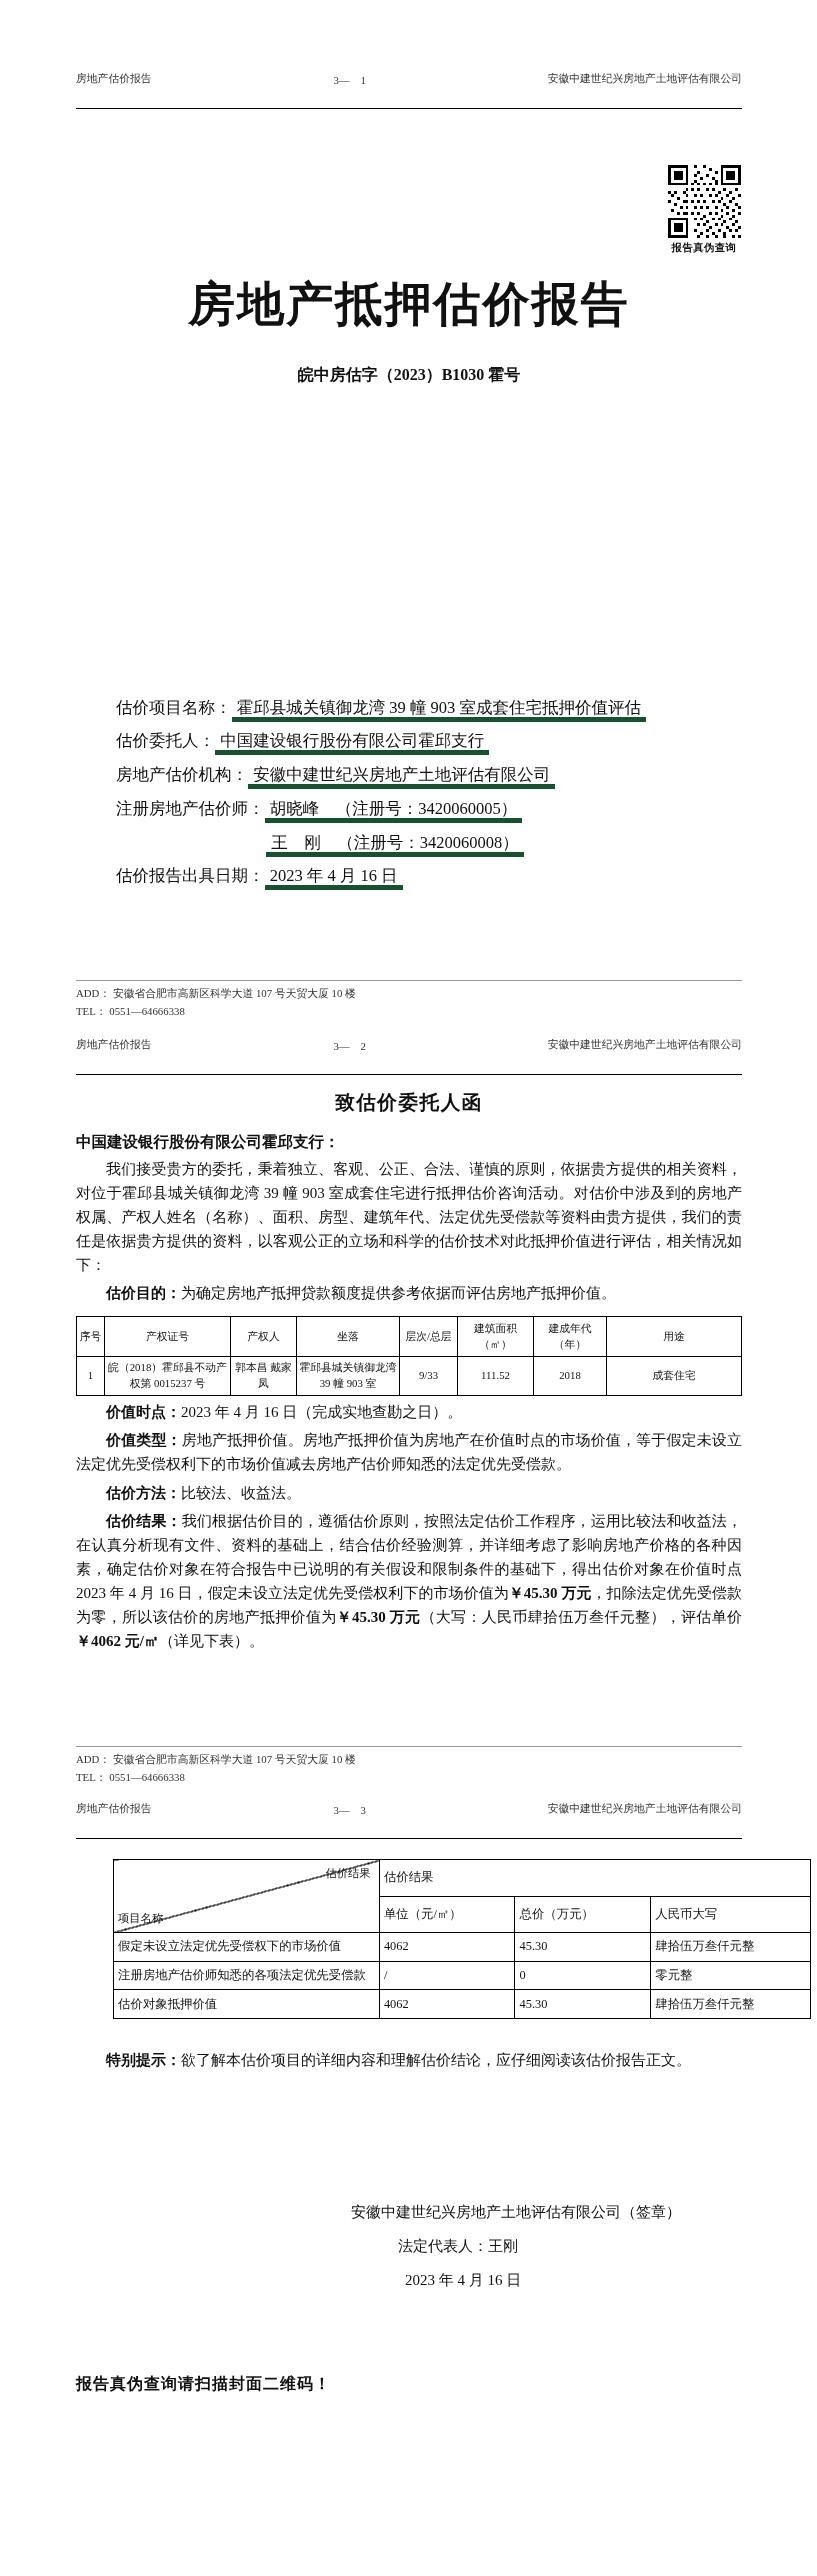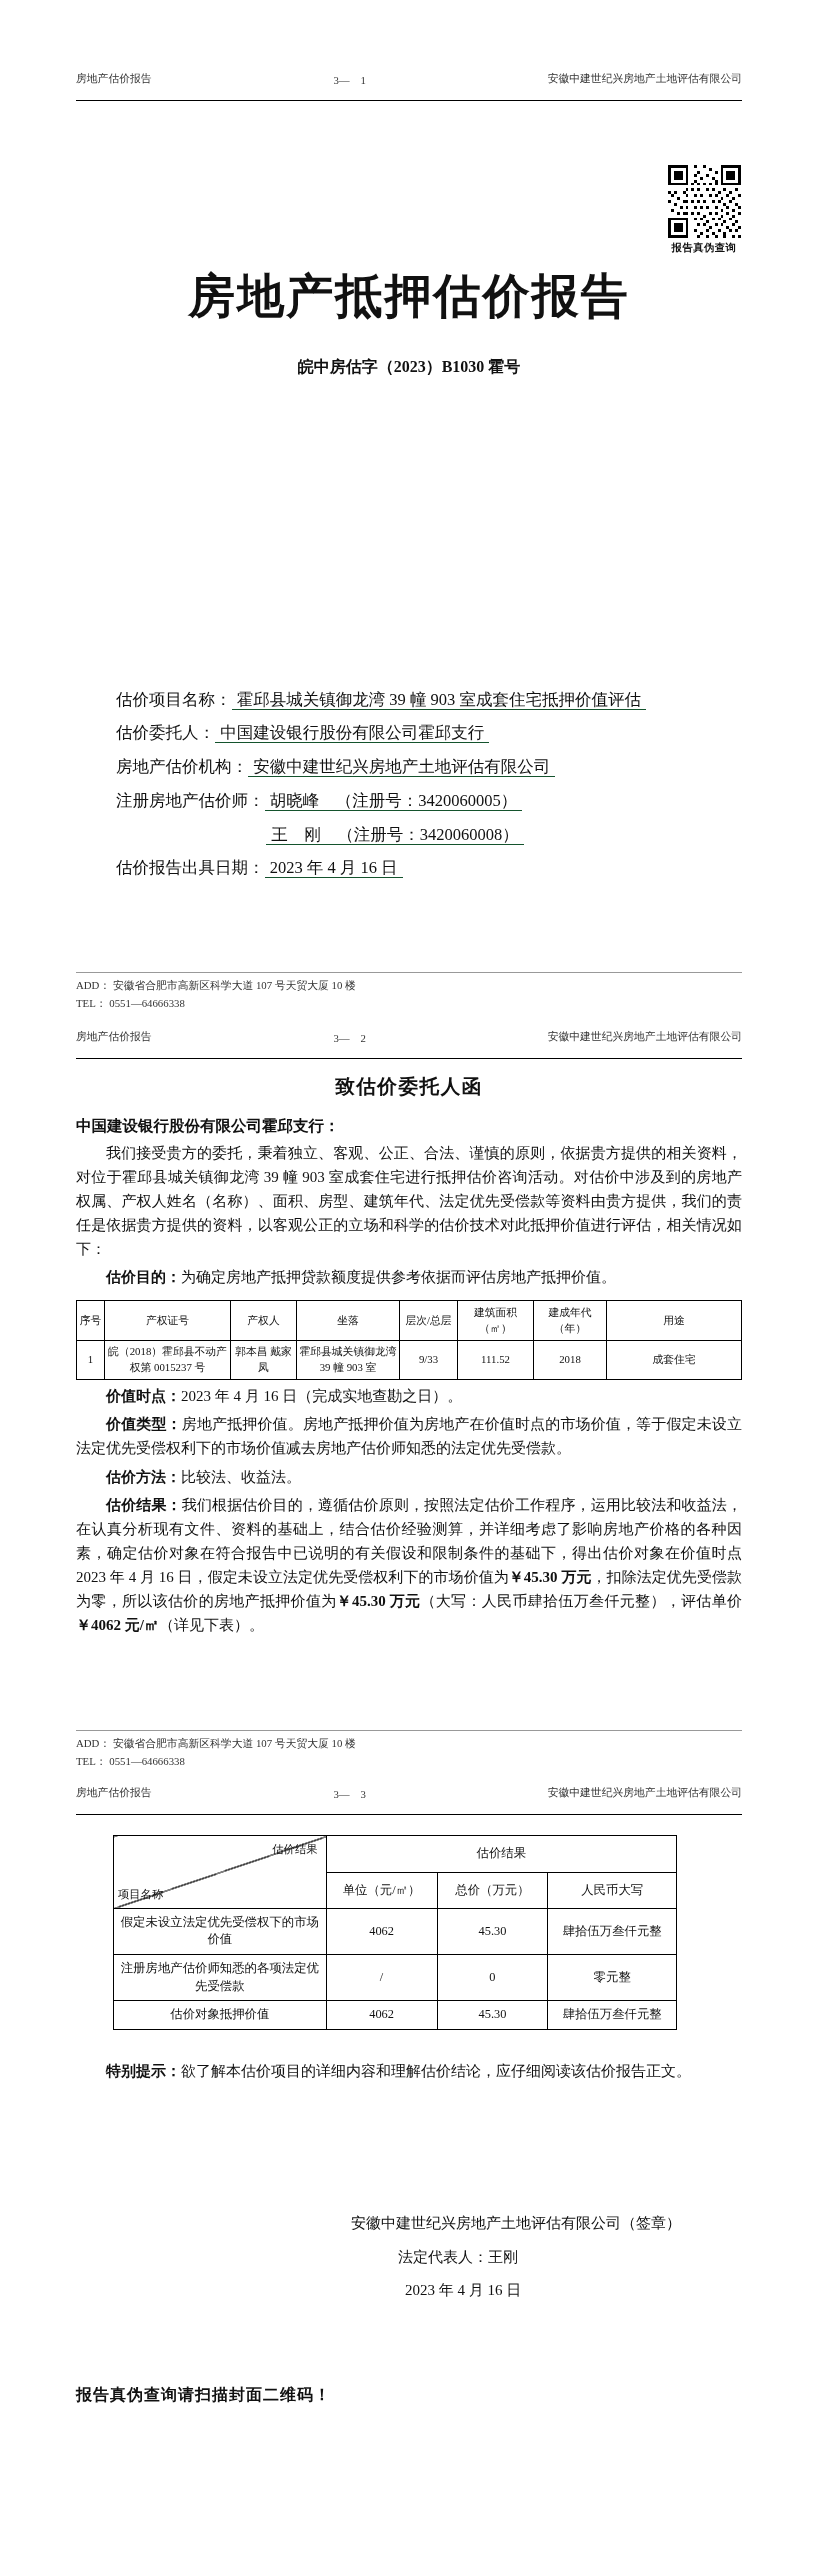--- a/index.html
+++ b/index.html
@@ -1,54 +1,54 @@
 <!DOCTYPE html>
 <html style="font-size:8.2px"><head>
 <meta charset="utf-8">
 <style>
   html,body{margin:0;padding:0;}
   body{width:818px;background:#ffffff;font-family:"Liberation Serif","DejaVu Serif",serif;color:#111;}
   .doc{position:relative;width:818px;height:3300px;overflow:hidden;background:#fff;}
   .inner{padding:0 76px;}
 
   .report-header{display:flex;justify-content:space-between;align-items:flex-end;
-    border-bottom:1px solid #000;padding-bottom:14px;font-size:10.8px;color:#333;}
+    border-bottom:1px solid #000;padding-bottom:22px;font-size:10.8px;color:#333;}
   .hc{white-space:pre;}
   .hdr1{margin-top:72px;}
   .hdr2{margin-top:17.5px;}
   .hdr3{margin-top:15.5px;}
 
   .report-footer{border-top:0.5px solid #999;padding-top:4.1px;font-size:10.8px;line-height:1.65;color:#333;}
   .f1{margin-top:91px;}
   .f2{margin-top:93px;}
 
   .qr-wrap{position:absolute;top:165px;right:75px;width:78px;text-align:center;}
   .qr-wrap svg{display:block;width:73px;height:73px;margin:0 auto;}
   .qr-caption{font-size:10.3px;font-weight:bold;margin-top:3.1px;letter-spacing:0.5px;}
 
   .cover-title{margin:170px 0 0;text-align:center;font-size:47px;font-weight:700;letter-spacing:2.1px;line-height:1.1;}
   .cover-docno{margin-top:34px;text-align:center;font-size:16px;font-weight:700;}
 
   .cover-fields{margin:309px 0 0 40px;font-size:16.5px;line-height:1.55;}
   .field-row{margin-bottom:8.2px;}
   .flabel{font-weight:400;}
-  .fvalue{border-bottom:1px solid #14532d;padding:0 5.2px;}
+  .fvalue{border-bottom:5px solid #14532d;padding:0 5.2px;}
   .row-hang{padding-left:117px;text-indent:-117px;}
   .row-indent{padding-left:150px;}
 
   .letter-title{margin-top:13.4px;text-align:center;font-size:19.6px;font-weight:700;letter-spacing:1.5px;}
   .salutation{margin-top:12.4px;font-size:15.5px;font-weight:700;}
   .para{margin:4.1px 0 0;font-size:15px;line-height:24px;text-align:justify;text-indent:30px;}
   .plead{font-weight:700;}
   .amount{font-weight:700;}
 
   .ptable{width:100%;border-collapse:collapse;margin-top:11.3px;font-size:10.8px;text-align:center;line-height:1.45;}
   .ptable td{border:0.5px solid #000;padding:3.6px 2.1px;vertical-align:middle;}
 
-  .rtable{border-collapse:collapse;margin:20.6px 0 0 37px;width:564px;font-size:12.4px;text-align:center;line-height:1.4;}
+  .rtable{border-collapse:collapse;margin:20.6px 0 0 37px;width:698px;font-size:12.4px;text-align:left;line-height:1.4;}
   .rtable td{border:0.5px solid #000;padding:5.2px 4.1px;vertical-align:middle;}
   .diag{position:relative;width:222px;height:61px;padding:0;
     background-image:linear-gradient(to bottom right,transparent 49.55%,#000 49.55%,#000 50.45%,transparent 50.45%);}
   .diag .tr{position:absolute;top:5.2px;right:8.2px;font-size:11.3px;}
   .diag .bl{position:absolute;bottom:5.2px;left:4px;font-size:11.3px;}
 
   .notice{margin-top:29px;}
   .sign-block{margin:124px 61px 0 auto;width:max-content;font-size:15px;line-height:2.25;}
   .sl2{padding-left:47px;}
   .sl3{padding-left:54px;}

